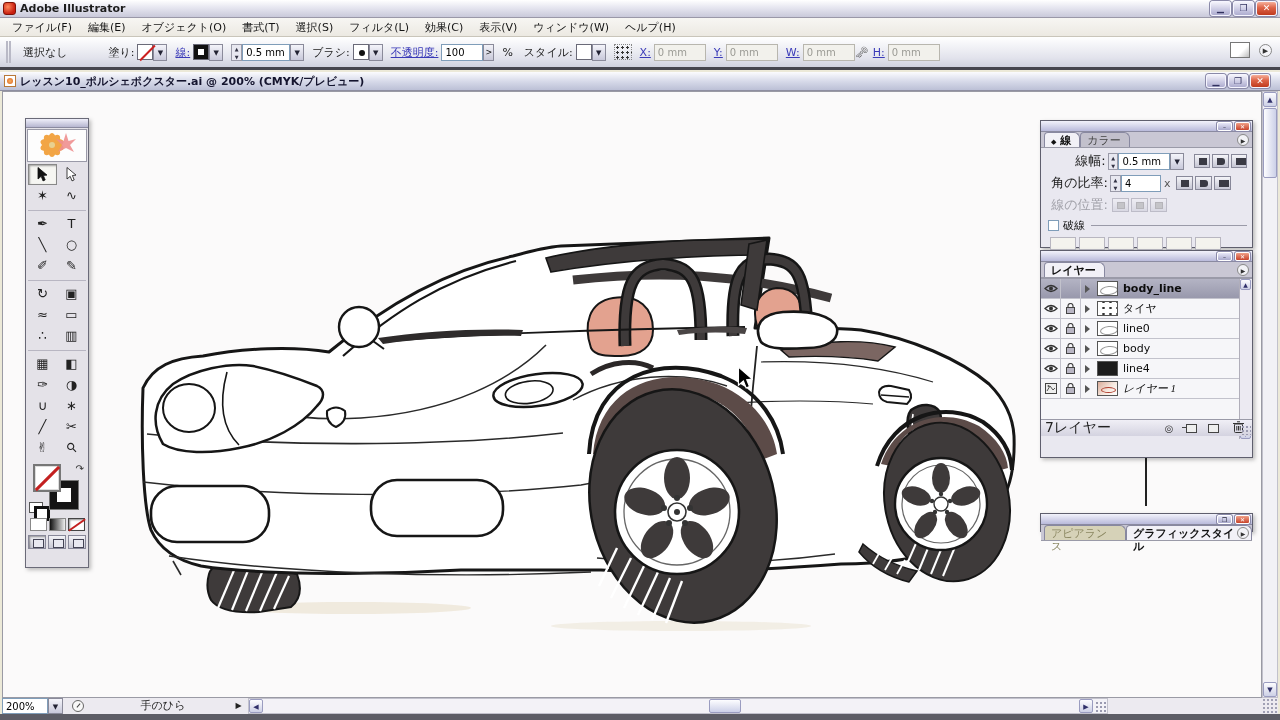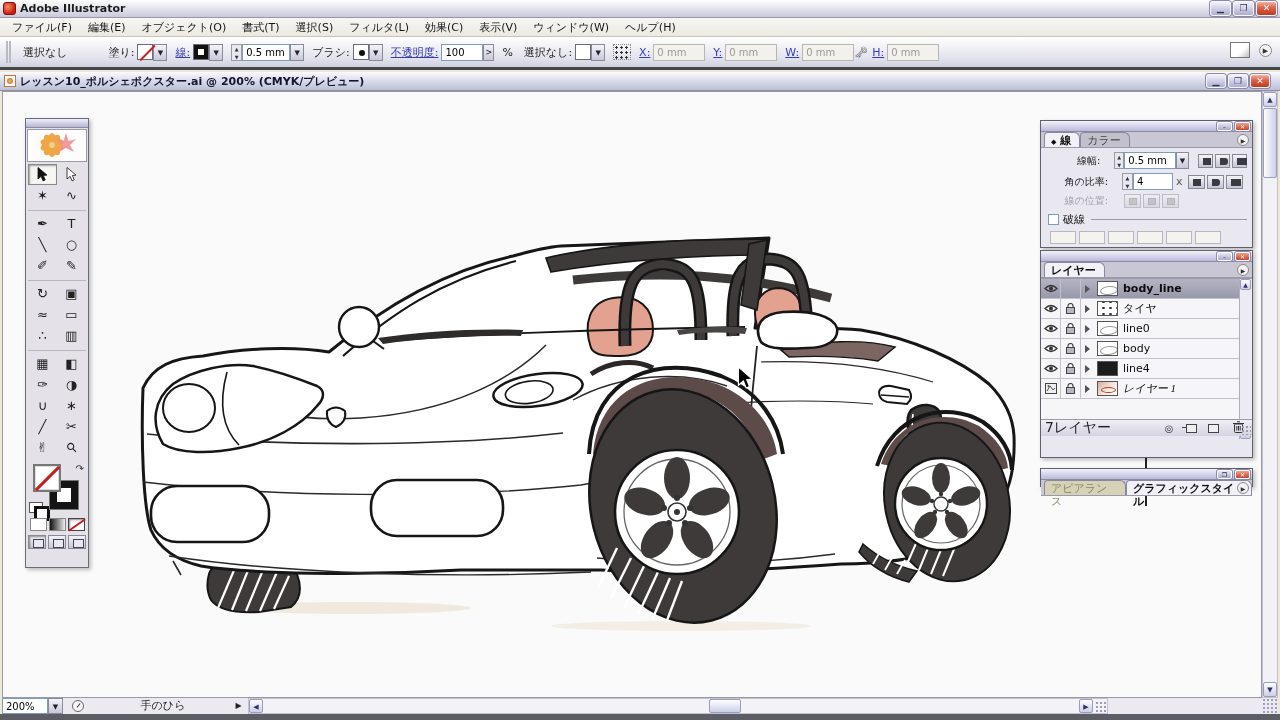--- a/index.html
+++ b/index.html
@@ -145,21 +145,21 @@
   .tabrow { display:flex; align-items:flex-end; height:16px; background:#c9c7d4; padding-left:3px; position:relative;
     border-bottom:1px solid #9a9aa8; }
   .tab { padding:1px 8px 1px 6px; font-size:11px; border:1px solid #8888a0; border-bottom:none;
     border-radius:4px 6px 0 0; background:#c2c0cc; color:#444; height:15px; line-height:13px; }
   .tab.active { background:#f2f1f7; color:#111; font-weight:bold; }
   .tab.dim { background:#d6d2b8; color:#8a8660; }
   .flyout { position:absolute; right:3px; top:2px; width:12px; height:12px; border:1px solid #888; border-radius:50%;
     background:#f2f2f6; font-size:6px; line-height:11px; text-align:center; color:#333; }
   .pal-body { padding:4px 5px 4px 5px; }
   .prow { display:flex; align-items:center; margin-bottom:4px; }
-  .plabel { width:62px; text-align:right; margin-right:14px; font-size:10px; color:#1a1a1a; }
+  .plabel { width:62px; text-align:right; margin-right:2px; font-size:13px; color:#1a1a1a; }
   .plabel.dim2 { color:#a0a0a8; }
   .mini-btn { width:17px; height:14px; border:1px solid #889; margin-left:2px;
     background:linear-gradient(180deg,#f4f4f8,#c6c6d4); position:relative; }
   .mini-btn i { position:absolute; left:4px; top:3px; width:8px; height:7px; background:#3a3a44; }
   .mini-btn.b2 i { border-radius:0 3px 3px 0; }
   .mini-btn.b3 i { width:10px; }
   .mini-btn.dis { opacity:.45; }
   .mini-btn.dis i { background:#999; border:1px solid #777; width:8px; height:7px; }
   .hline { flex:1; height:1px; background:#9a9aa8; margin-left:6px; }
   .checkbox { width:11px; height:11px; border:1px solid #7f9db9; background:#fff; margin:0 4px 0 2px; }
@@ -276,21 +276,21 @@
     </span>
   <input class="field" style="width: 48px;" value="0.5 mm">
   <span class="dropbtn">▼</span>
   <span class="ob-label">ブラシ:</span>
   <span class="swatch brush"></span>
   <span class="dropbtn">▼</span>
   <span class="ob-label ob-link">不透明度:</span>
   <input class="field" style="width: 42px;" value="100">
   <span class="spinbtn">&gt;</span>
   <span class="ob-label">%</span>
-  <span class="ob-label">選択なし:</span>
+  <span class="ob-label">スタイル:</span>
   <span class="swatch"></span>
   <span class="dropbtn">▼</span>
   <span class="gridicon"></span>
   <span class="ob-label ob-link">X:</span>
   <input class="field" style="width: 52px;" disabled="" value="0 mm">
   <span class="ob-label ob-link">Y:</span>
   <input class="field" style="width: 52px;" disabled="" value="0 mm">
   <span class="ob-label ob-link">W:</span>
   <input class="field" style="width: 52px;" disabled="" value="0 mm">
   <span style="width:10px;text-align:center;color:#555">🗝</span>
@@ -824,21 +824,21 @@
     <span class="lb-sq"></span>
     <span class="lb-ic" style="margin-right:2px">
       <svg width="11" height="12" viewBox="0 0 11 12">
           <use href="#i-trash"></use>
         </svg>
     </span>
     <span id="lb-grip"></span>
   </div>
 </div>
 
-<div class="palette" id="panel-styles" style="top:468px;height:19px">
+<div class="palette" id="panel-styles" style="top:513px;height:19px">
   <div class="pal-title">
     <span class="pal-btn pal-min">❐</span>
     <span class="pal-btn pal-close">✕</span>
   </div>
   <div class="tabrow">
     <span class="tab dim"><span>アピアランス</span></span>
     <span class="tab active"><span>グラフィックスタイル</span></span>
     <span class="flyout">▶</span>
   </div>
 </div>

